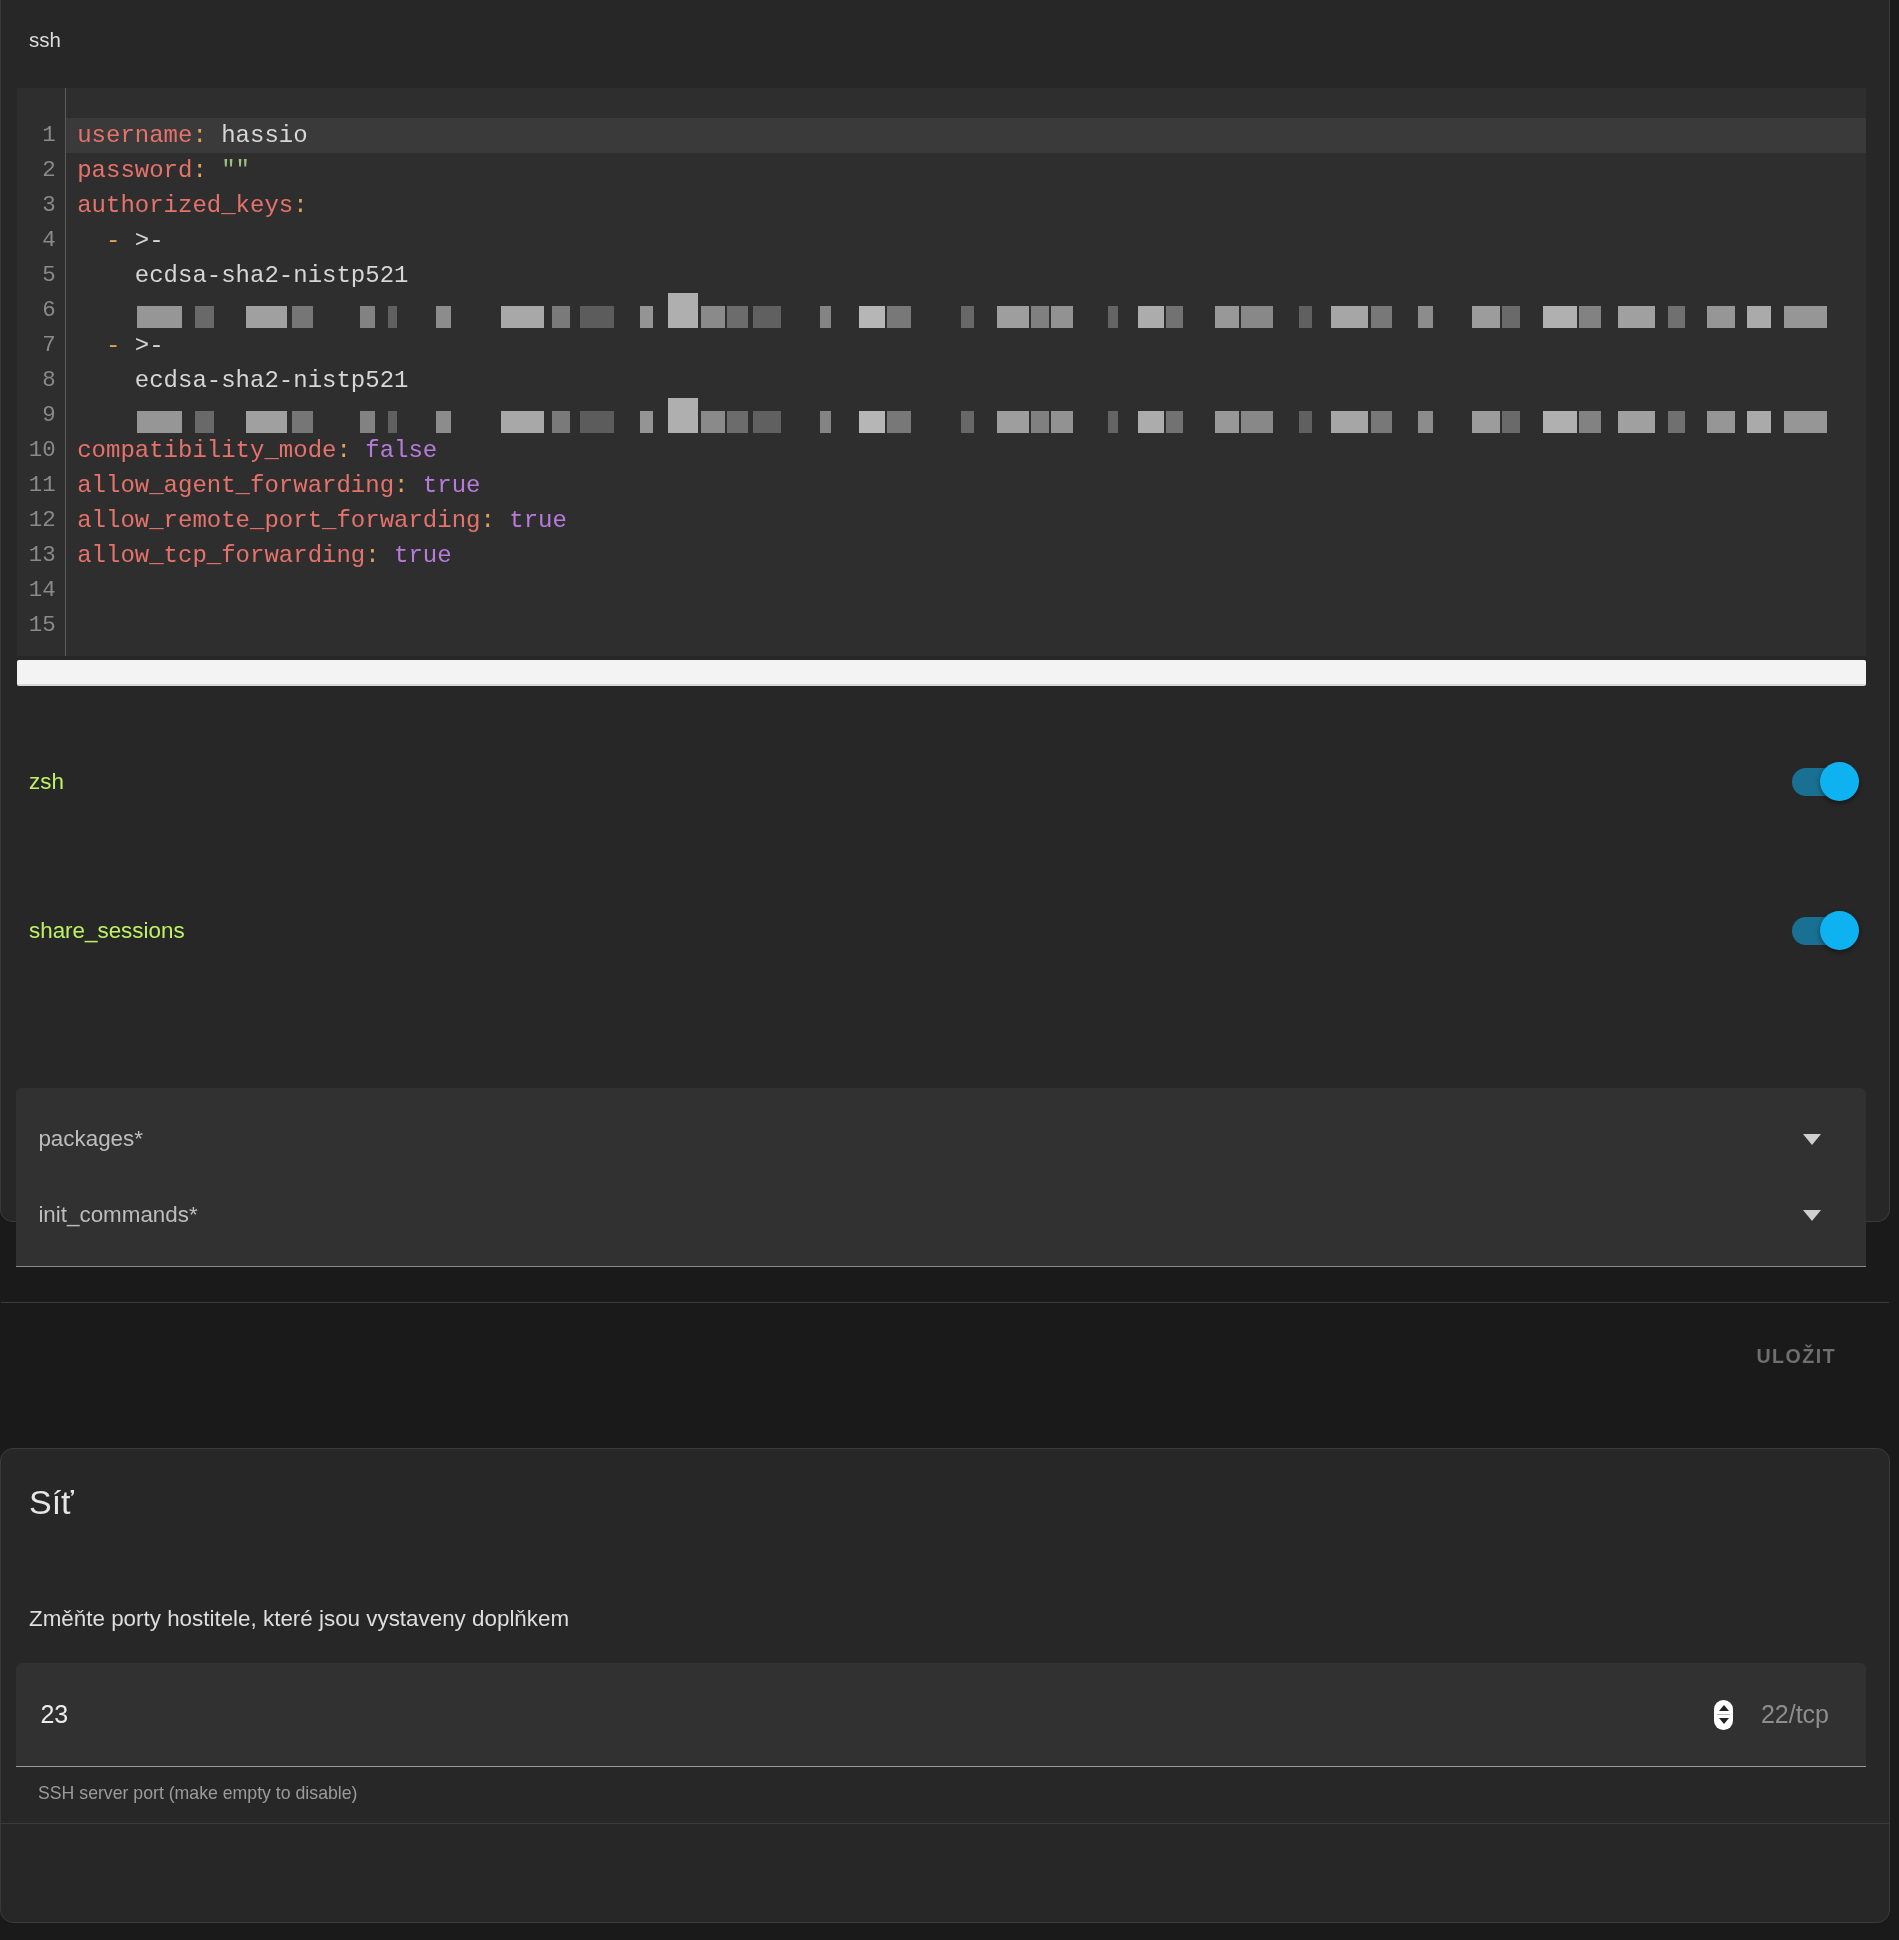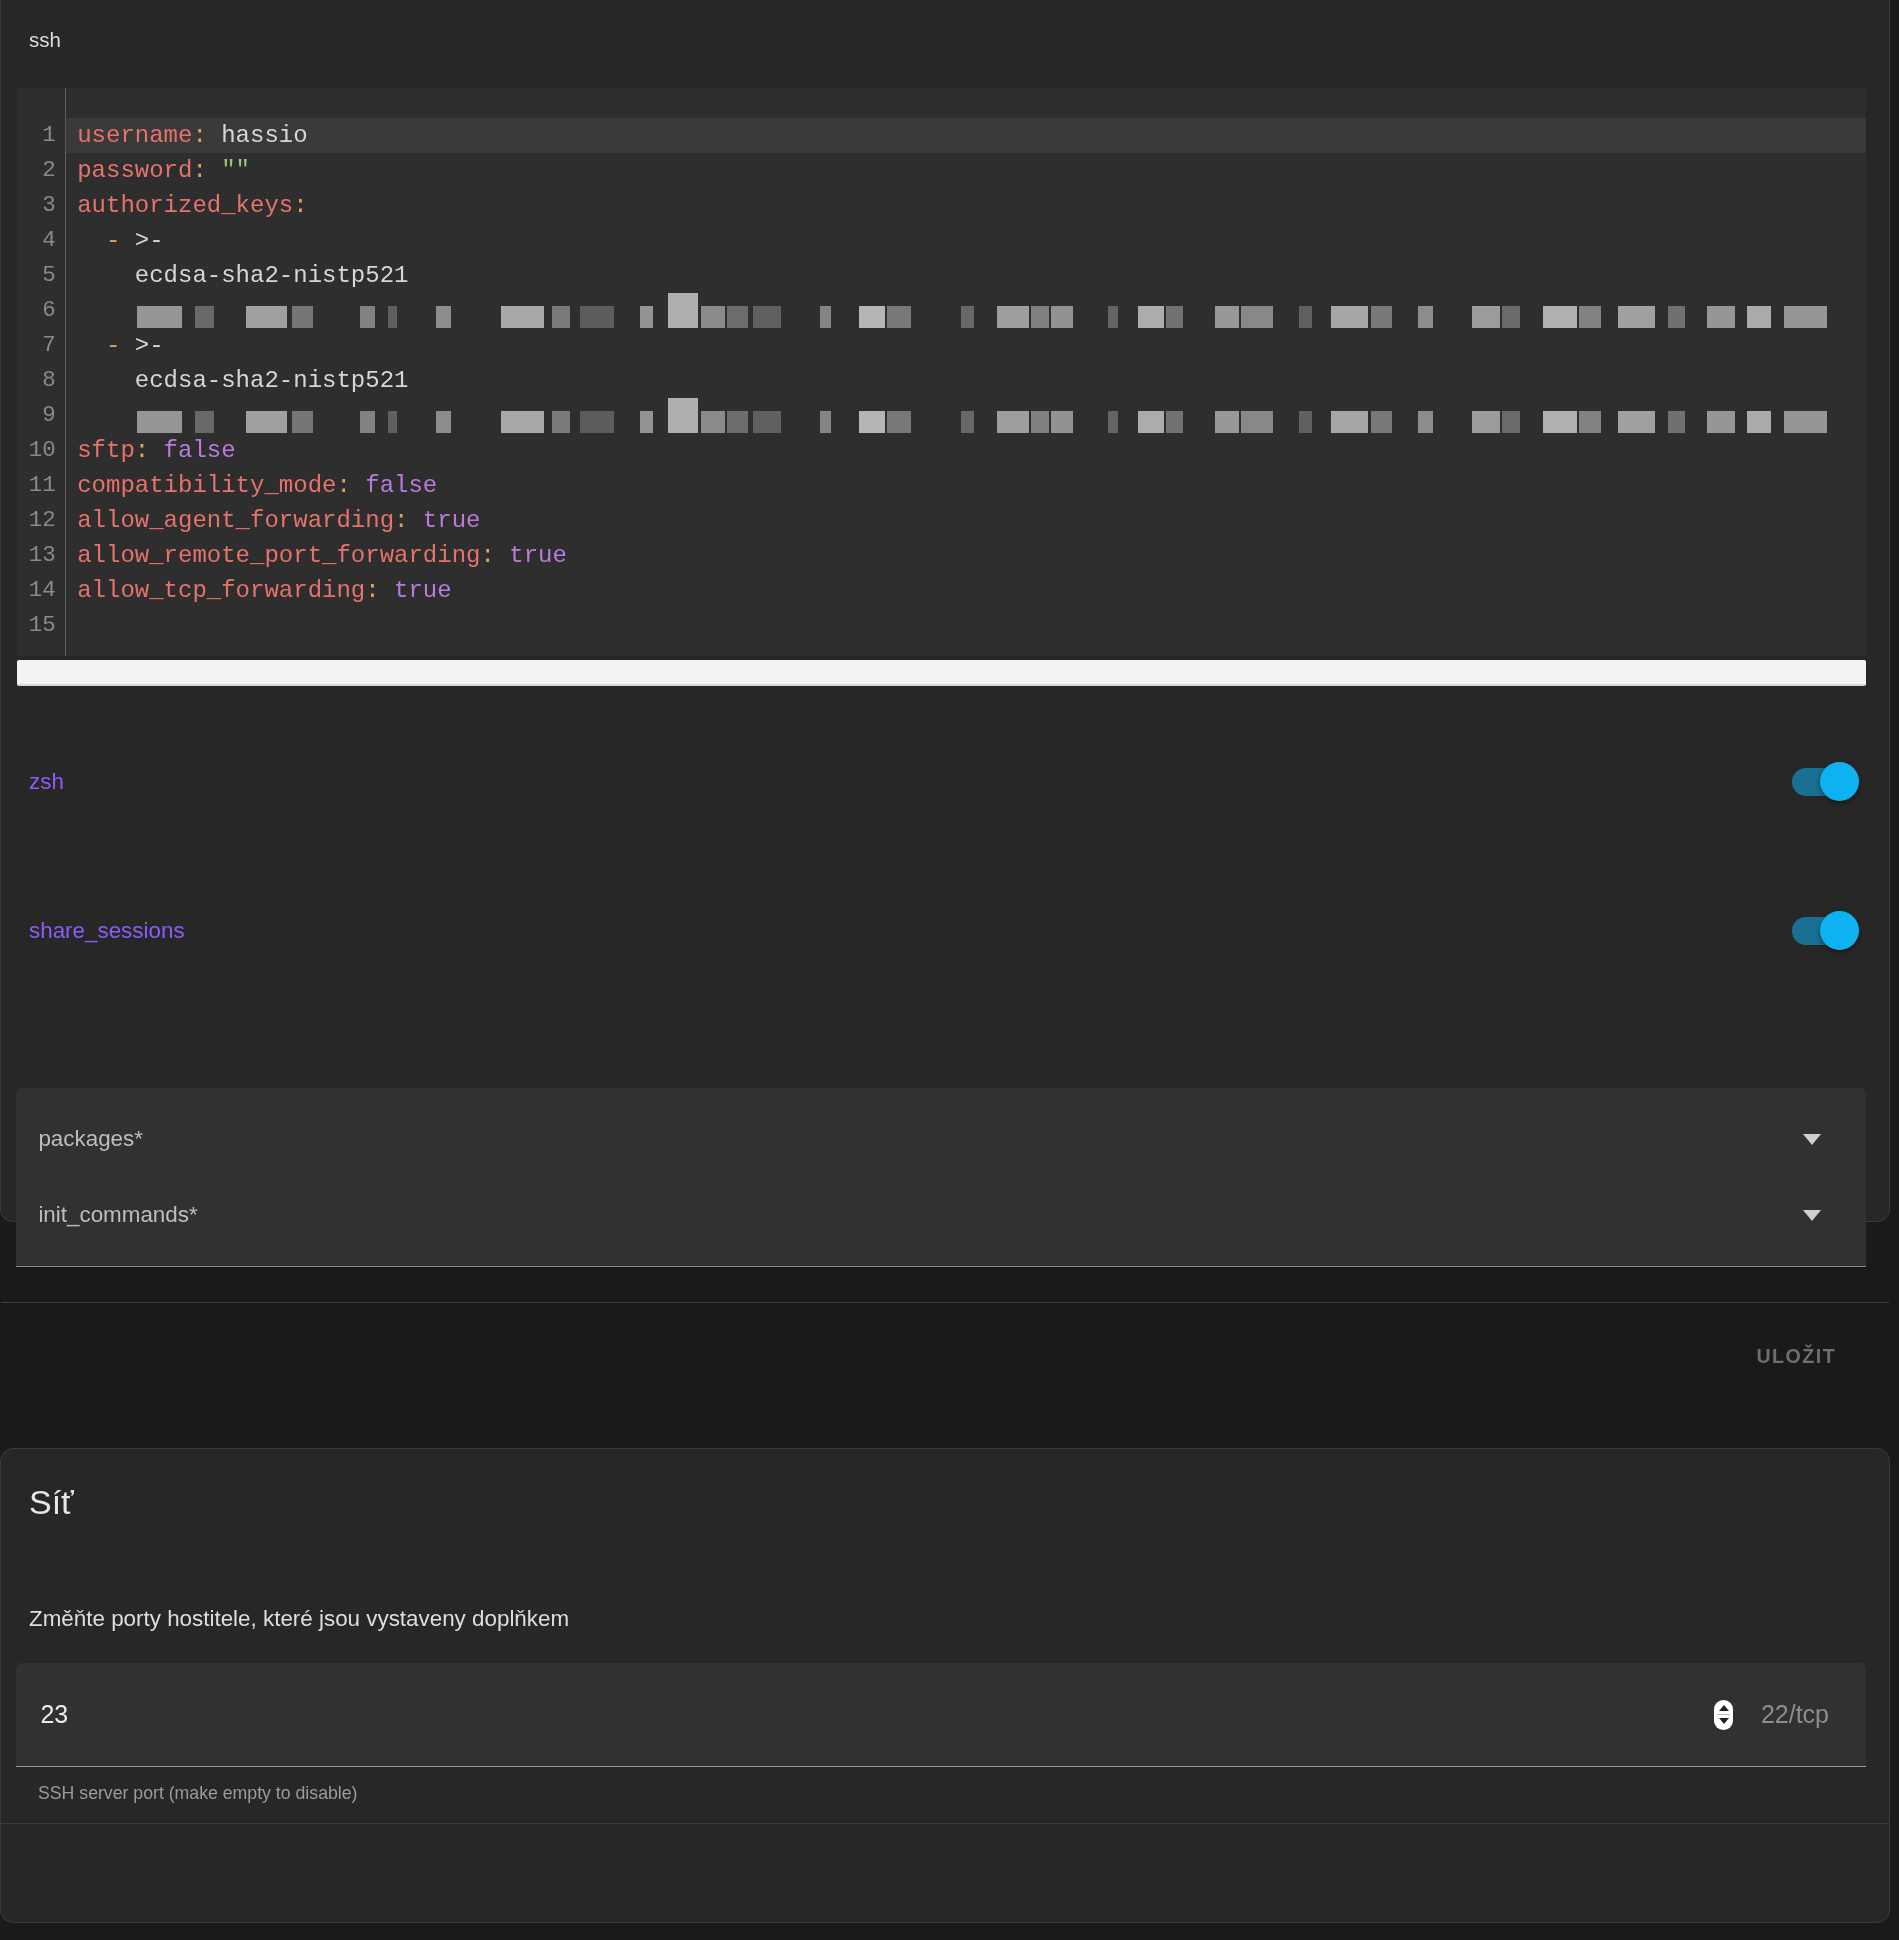--- a/index.html
+++ b/index.html
@@ -24,21 +24,21 @@
   .redacted{display:flex;align-items:flex-end;height:35px;padding:0 0 5.6px 60px;}
   .seg{display:inline-block;height:22.4px;flex:none;}
   .seg.tall{height:35px;}
 
   .hscrollbar{position:absolute;left:16px;top:660px;width:1849px;height:26px;background:#f3f3f3;
               border-radius:1.9px;border-bottom:2.8px solid #d8d8d8;box-sizing:border-box;}
 
   
   .trow{position:absolute;left:28px;right:32px;height:71px;display:flex;align-items:center;justify-content:space-between;}
   .trow.r1{top:746px;} .trow.r2{top:895px;text-align:center;}
-  .trow .lbl{font-size:22.4px;color:#8b5cf6;}
+  .trow .lbl{font-size:22.4px;color:#bef264;}
   .switch{position:relative;width:65px;height:28px;border-radius:14px;background:#197092;flex:none;}
   .switch .thumb{position:absolute;right:-1.9px;top:-5.6px;width:39px;height:39px;border-radius:50%;
                  background:#0fb2f0;box-shadow:0 1.9px 5.6px rgba(0,0,0,.45);}
 
   
   .select{position:absolute;left:15px;width:1850px;height:103px;background:#313131;border-radius:5.6px 5.6px 0 0;
           border-bottom:1.9px solid #8c8c8c;box-sizing:border-box;display:flex;align-items:center;
           justify-content:space-between;padding:0 45px 0 22.4px;}
   .select.s1{top:1088px;} .select.s2{top:1164px;align-items:center;}
   .select .slbl{font-size:22.4px;color:#bdbdbd;}
@@ -101,21 +101,20 @@
       <div class="codecol">
           <div class="cline active"><span class="tk-key">username</span><span class="tk-punct">:</span><span class="tk-plain"> hassio</span></div>
           <div class="cline"><span class="tk-key">password</span><span class="tk-punct">:</span><span class="tk-plain"> </span><span class="tk-str">""</span></div>
           <div class="cline"><span class="tk-key">authorized_keys</span><span class="tk-punct">:</span></div>
           <div class="cline"><span class="tk-plain">  </span><span class="tk-dash">-</span><span class="tk-plain"> &gt;-</span></div>
           <div class="cline"><span class="tk-plain">    ecdsa-sha2-nistp521</span></div>
           <div class="cline"><div class="redacted"><span class="seg" style="width: 45px; margin-right: 13px; background: rgb(150, 150, 150);"></span><span class="seg" style="width: 18.6px; margin-right: 32px; background: rgb(105, 105, 105);"></span><span class="seg" style="width: 41px; margin-right: 5.6px; background: rgb(160, 160, 160);"></span><span class="seg" style="width: 20.5px; margin-right: 47px; background: rgb(118, 118, 118);"></span><span class="seg" style="width: 15px; margin-right: 13px; background: rgb(130, 130, 130);"></span><span class="seg" style="width: 9.3px; margin-right: 39px; background: rgb(96, 96, 96);"></span><span class="seg" style="width: 15px; margin-right: 50px; background: rgb(140, 140, 140);"></span><span class="seg" style="width: 43px; margin-right: 7.5px; background: rgb(168, 168, 168);"></span><span class="seg" style="width: 18.6px; margin-right: 9.3px; background: rgb(122, 122, 122);"></span><span class="seg" style="width: 34px; margin-right: 26px; background: rgb(92, 92, 92);"></span><span class="seg" style="width: 13px; margin-right: 15px; background: rgb(148, 148, 148);"></span><span class="seg tall" style="width: 30px; margin-right: 3.7px; background: rgb(175, 175, 175);"></span><span class="seg" style="width: 24px; margin-right: 1.9px; background: rgb(138, 138, 138);"></span><span class="seg" style="width: 20.5px; margin-right: 5.6px; background: rgb(108, 108, 108);"></span><span class="seg" style="width: 28px; margin-right: 39px; background: rgb(96, 96, 96);"></span><span class="seg" style="width: 11.2px; margin-right: 28px; background: rgb(132, 132, 132);"></span><span class="seg" style="width: 26px; margin-right: 1.9px; background: rgb(182, 182, 182);"></span><span class="seg" style="width: 24px; margin-right: 50px; background: rgb(120, 120, 120);"></span><span class="seg" style="width: 13px; margin-right: 22.4px; background: rgb(104, 104, 104);"></span><span class="seg" style="width: 32px; margin-right: 1.9px; background: rgb(158, 158, 158);"></span><span class="seg" style="width: 18.6px; margin-right: 1.9px; background: rgb(128, 128, 128);"></span><span class="seg" style="width: 22.4px; margin-right: 35px; background: rgb(146, 146, 146);"></span><span class="seg" style="width: 9.3px; margin-right: 20.5px; background: rgb(100, 100, 100);"></span><span class="seg" style="width: 26px; margin-right: 1.9px; background: rgb(172, 172, 172);"></span><span class="seg" style="width: 17px; margin-right: 32px; background: rgb(114, 114, 114);"></span><span class="seg" style="width: 24px; margin-right: 1.9px; background: rgb(152, 152, 152);"></span><span class="seg" style="width: 32px; margin-right: 26px; background: rgb(136, 136, 136);"></span><span class="seg" style="width: 13px; margin-right: 18.6px; background: rgb(96, 96, 96);"></span><span class="seg" style="width: 37px; margin-right: 3.7px; background: rgb(166, 166, 166);"></span><span class="seg" style="width: 20.5px; margin-right: 26px; background: rgb(120, 120, 120);"></span><span class="seg" style="width: 15px; margin-right: 39px; background: rgb(140, 140, 140);"></span><span class="seg" style="width: 28px; margin-right: 1.9px; background: rgb(156, 156, 156);"></span><span class="seg" style="width: 18.6px; margin-right: 22.4px; background: rgb(106, 106, 106);"></span><span class="seg" style="width: 34px; margin-right: 1.9px; background: rgb(176, 176, 176);"></span><span class="seg" style="width: 22.4px; margin-right: 17px; background: rgb(130, 130, 130);"></span><span class="seg" style="width: 37px; margin-right: 13px; background: rgb(160, 160, 160);"></span><span class="seg" style="width: 17px; margin-right: 22.4px; background: rgb(112, 112, 112);"></span><span class="seg" style="width: 28px; margin-right: 11.2px; background: rgb(150, 150, 150);"></span><span class="seg" style="width: 24px; margin-right: 13px; background: rgb(170, 170, 170);"></span><span class="seg" style="width: 43px; margin-right: 0px; background: rgb(150, 150, 150);"></span></div></div>
           <div class="cline"><span class="tk-plain">  </span><span class="tk-dash">-</span><span class="tk-plain"> &gt;-</span></div>
           <div class="cline"><span class="tk-plain">    ecdsa-sha2-nistp521</span></div>
           <div class="cline"><div class="redacted"><span class="seg" style="width: 45px; margin-right: 13px; background: rgb(150, 150, 150);"></span><span class="seg" style="width: 18.6px; margin-right: 32px; background: rgb(105, 105, 105);"></span><span class="seg" style="width: 41px; margin-right: 5.6px; background: rgb(160, 160, 160);"></span><span class="seg" style="width: 20.5px; margin-right: 47px; background: rgb(118, 118, 118);"></span><span class="seg" style="width: 15px; margin-right: 13px; background: rgb(130, 130, 130);"></span><span class="seg" style="width: 9.3px; margin-right: 39px; background: rgb(96, 96, 96);"></span><span class="seg" style="width: 15px; margin-right: 50px; background: rgb(140, 140, 140);"></span><span class="seg" style="width: 43px; margin-right: 7.5px; background: rgb(168, 168, 168);"></span><span class="seg" style="width: 18.6px; margin-right: 9.3px; background: rgb(122, 122, 122);"></span><span class="seg" style="width: 34px; margin-right: 26px; background: rgb(92, 92, 92);"></span><span class="seg" style="width: 13px; margin-right: 15px; background: rgb(148, 148, 148);"></span><span class="seg tall" style="width: 30px; margin-right: 3.7px; background: rgb(175, 175, 175);"></span><span class="seg" style="width: 24px; margin-right: 1.9px; background: rgb(138, 138, 138);"></span><span class="seg" style="width: 20.5px; margin-right: 5.6px; background: rgb(108, 108, 108);"></span><span class="seg" style="width: 28px; margin-right: 39px; background: rgb(96, 96, 96);"></span><span class="seg" style="width: 11.2px; margin-right: 28px; background: rgb(132, 132, 132);"></span><span class="seg" style="width: 26px; margin-right: 1.9px; background: rgb(182, 182, 182);"></span><span class="seg" style="width: 24px; margin-right: 50px; background: rgb(120, 120, 120);"></span><span class="seg" style="width: 13px; margin-right: 22.4px; background: rgb(104, 104, 104);"></span><span class="seg" style="width: 32px; margin-right: 1.9px; background: rgb(158, 158, 158);"></span><span class="seg" style="width: 18.6px; margin-right: 1.9px; background: rgb(128, 128, 128);"></span><span class="seg" style="width: 22.4px; margin-right: 35px; background: rgb(146, 146, 146);"></span><span class="seg" style="width: 9.3px; margin-right: 20.5px; background: rgb(100, 100, 100);"></span><span class="seg" style="width: 26px; margin-right: 1.9px; background: rgb(172, 172, 172);"></span><span class="seg" style="width: 17px; margin-right: 32px; background: rgb(114, 114, 114);"></span><span class="seg" style="width: 24px; margin-right: 1.9px; background: rgb(152, 152, 152);"></span><span class="seg" style="width: 32px; margin-right: 26px; background: rgb(136, 136, 136);"></span><span class="seg" style="width: 13px; margin-right: 18.6px; background: rgb(96, 96, 96);"></span><span class="seg" style="width: 37px; margin-right: 3.7px; background: rgb(166, 166, 166);"></span><span class="seg" style="width: 20.5px; margin-right: 26px; background: rgb(120, 120, 120);"></span><span class="seg" style="width: 15px; margin-right: 39px; background: rgb(140, 140, 140);"></span><span class="seg" style="width: 28px; margin-right: 1.9px; background: rgb(156, 156, 156);"></span><span class="seg" style="width: 18.6px; margin-right: 22.4px; background: rgb(106, 106, 106);"></span><span class="seg" style="width: 34px; margin-right: 1.9px; background: rgb(176, 176, 176);"></span><span class="seg" style="width: 22.4px; margin-right: 17px; background: rgb(130, 130, 130);"></span><span class="seg" style="width: 37px; margin-right: 13px; background: rgb(160, 160, 160);"></span><span class="seg" style="width: 17px; margin-right: 22.4px; background: rgb(112, 112, 112);"></span><span class="seg" style="width: 28px; margin-right: 11.2px; background: rgb(150, 150, 150);"></span><span class="seg" style="width: 24px; margin-right: 13px; background: rgb(170, 170, 170);"></span><span class="seg" style="width: 43px; margin-right: 0px; background: rgb(150, 150, 150);"></span></div></div>
-          <div class="cline"><span class="tk-key">sftp</span><span class="tk-punct">:</span><span class="tk-plain"> </span><span class="tk-bool">false</span></div>
           <div class="cline"><span class="tk-key">compatibility_mode</span><span class="tk-punct">:</span><span class="tk-plain"> </span><span class="tk-bool">false</span></div>
           <div class="cline"><span class="tk-key">allow_agent_forwarding</span><span class="tk-punct">:</span><span class="tk-plain"> </span><span class="tk-bool">true</span></div>
           <div class="cline"><span class="tk-key">allow_remote_port_forwarding</span><span class="tk-punct">:</span><span class="tk-plain"> </span><span class="tk-bool">true</span></div>
           <div class="cline"><span class="tk-key">allow_tcp_forwarding</span><span class="tk-punct">:</span><span class="tk-plain"> </span><span class="tk-bool">true</span></div>
           <div class="cline"></div>
         </div>
     </div>
 
     <div class="hscrollbar"></div>
 

